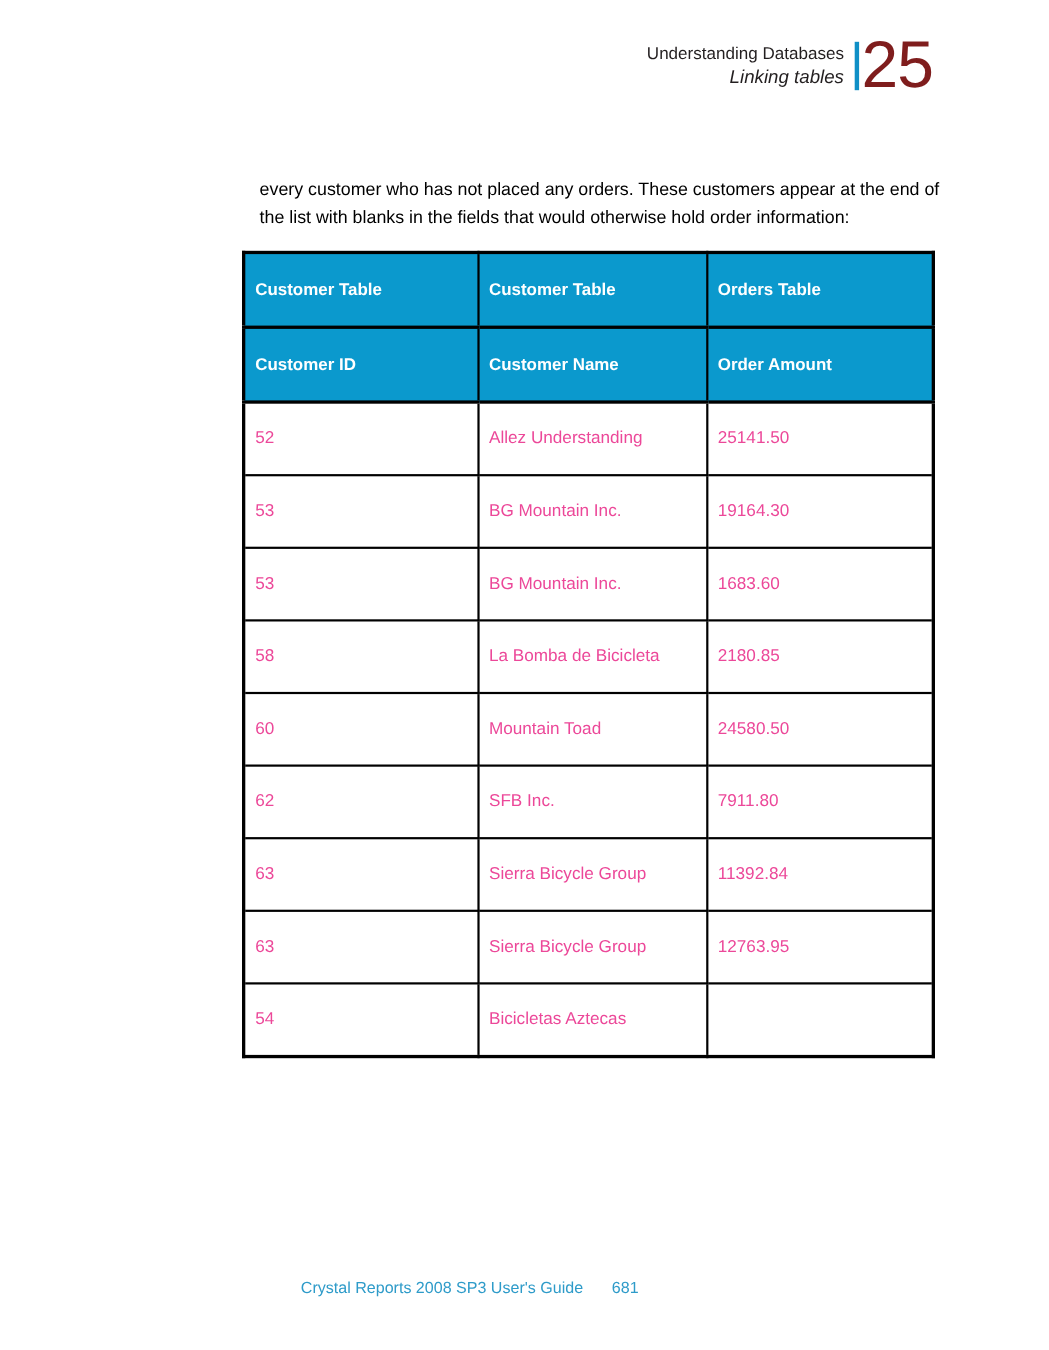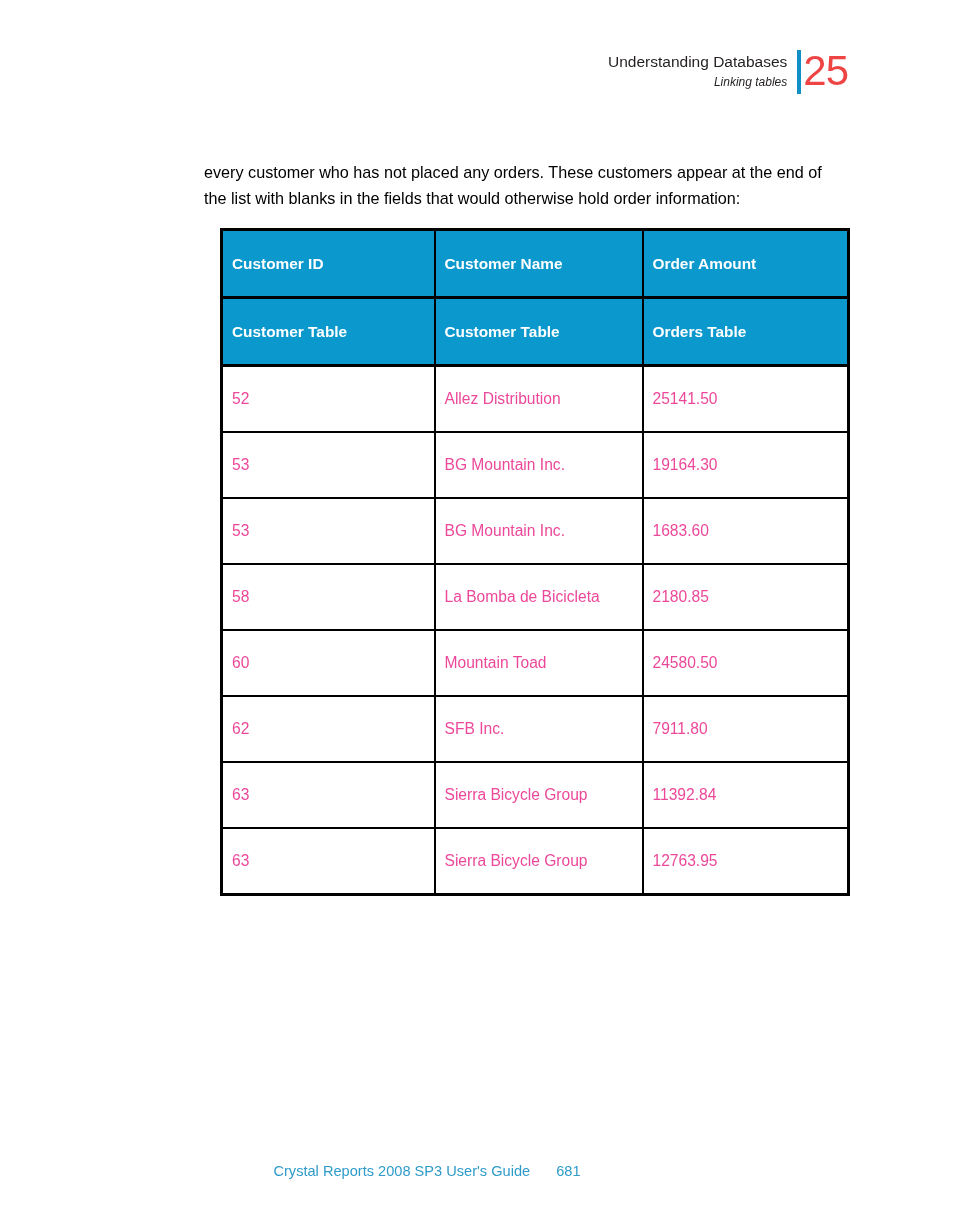--- a/index.html
+++ b/index.html
@@ -12,69 +12,69 @@
     background: #ffffff;
     font-family: "Liberation Sans", sans-serif;
     color: #000000;
     position: relative;
     overflow: hidden;
   }
 
   
   .page-header {
     position: absolute;
-    top: 48px;
+    top: 36px;
     right: 106px;
     display: flex;
     align-items: flex-start;
     justify-content: flex-end;
   }
   .page-header-text {
     text-align: right;
     padding-right: 10px;
     padding-top: 3px;
   }
   .header-line-1 {
     font-size: 15.5px;
     line-height: 21px;
     color: #231f20;
     white-space: nowrap;
   }
   .header-line-2 {
-    font-size: 12px;
+    font-size: 17px;
     line-height: 20px;
     font-style: italic;
     color: #231f20;
     white-space: nowrap;
   }
   .chapter-number-wrap {
     display: flex;
     align-items: flex-start;
     height: 52px;
   }
   .chapter-rule {
     width: 4px;
     height: 44px;
     background: #0f8fc6;
     margin-right: 2px;
     margin-top: 2px;
   }
   .chapter-number {
-    font-size: 42px;
+    font-size: 60px;
     line-height: 46px;
-    color: #ef4444;
+    color: #7f1d1d;
     font-weight: 300;
     letter-spacing: -1px;
   }
 
   
   .body-paragraph {
     position: absolute;
     top: 144px;
-    left: 204px;
+    left: 236px;
     width: 632px;
     font-size: 16.2px;
     line-height: 25.5px;
     color: #000000;
   }
 
   
   .data-table {
     position: absolute;
     top: 228px;
@@ -160,35 +160,35 @@
 
 <p class="body-paragraph">every customer who has not placed any orders. These customers appear at the end of the list with blanks in the fields that would otherwise hold order information:</p>
 
 <table class="data-table">
   <colgroup>
     <col class="c1">
       <col class="c2">
       <col class="c3">
   </colgroup>
   <thead>
+    <tr class="header-row header-row-1">
+      <th>Customer Table</th>
+      <th>Customer Table</th>
+      <th>Orders Table</th>
+    </tr>
     <tr class="header-row header-row-2">
       <th>Customer ID</th>
       <th>Customer Name</th>
       <th>Order Amount</th>
     </tr>
-    <tr class="header-row header-row-1">
-      <th>Customer Table</th>
-      <th>Customer Table</th>
-      <th>Orders Table</th>
-    </tr>
   </thead>
   <tbody>
     <tr class="data-row">
       <td>52</td>
-      <td>Allez Distribution</td>
+      <td>Allez Understanding</td>
       <td>25141.50</td>
     </tr>
     <tr class="data-row">
       <td>53</td>
       <td>BG Mountain Inc.</td>
       <td>19164.30</td>
     </tr>
     <tr class="data-row">
       <td>53</td>
       <td>BG Mountain Inc.</td>
@@ -211,20 +211,25 @@
     </tr>
     <tr class="data-row">
       <td>63</td>
       <td>Sierra Bicycle Group</td>
       <td>11392.84</td>
     </tr>
     <tr class="data-row">
       <td>63</td>
       <td>Sierra Bicycle Group</td>
       <td>12763.95</td>
+    </tr>
+    <tr class="data-row">
+      <td>54</td>
+      <td>Bicicletas Aztecas</td>
+      <td></td>
     </tr>
   </tbody>
 </table>
 
 <div class="page-footer">
   <span class="footer-title">Crystal Reports 2008 SP3 User's Guide</span>
   <span class="footer-page-number">681</span>
 </div>
 
 </body></html>

